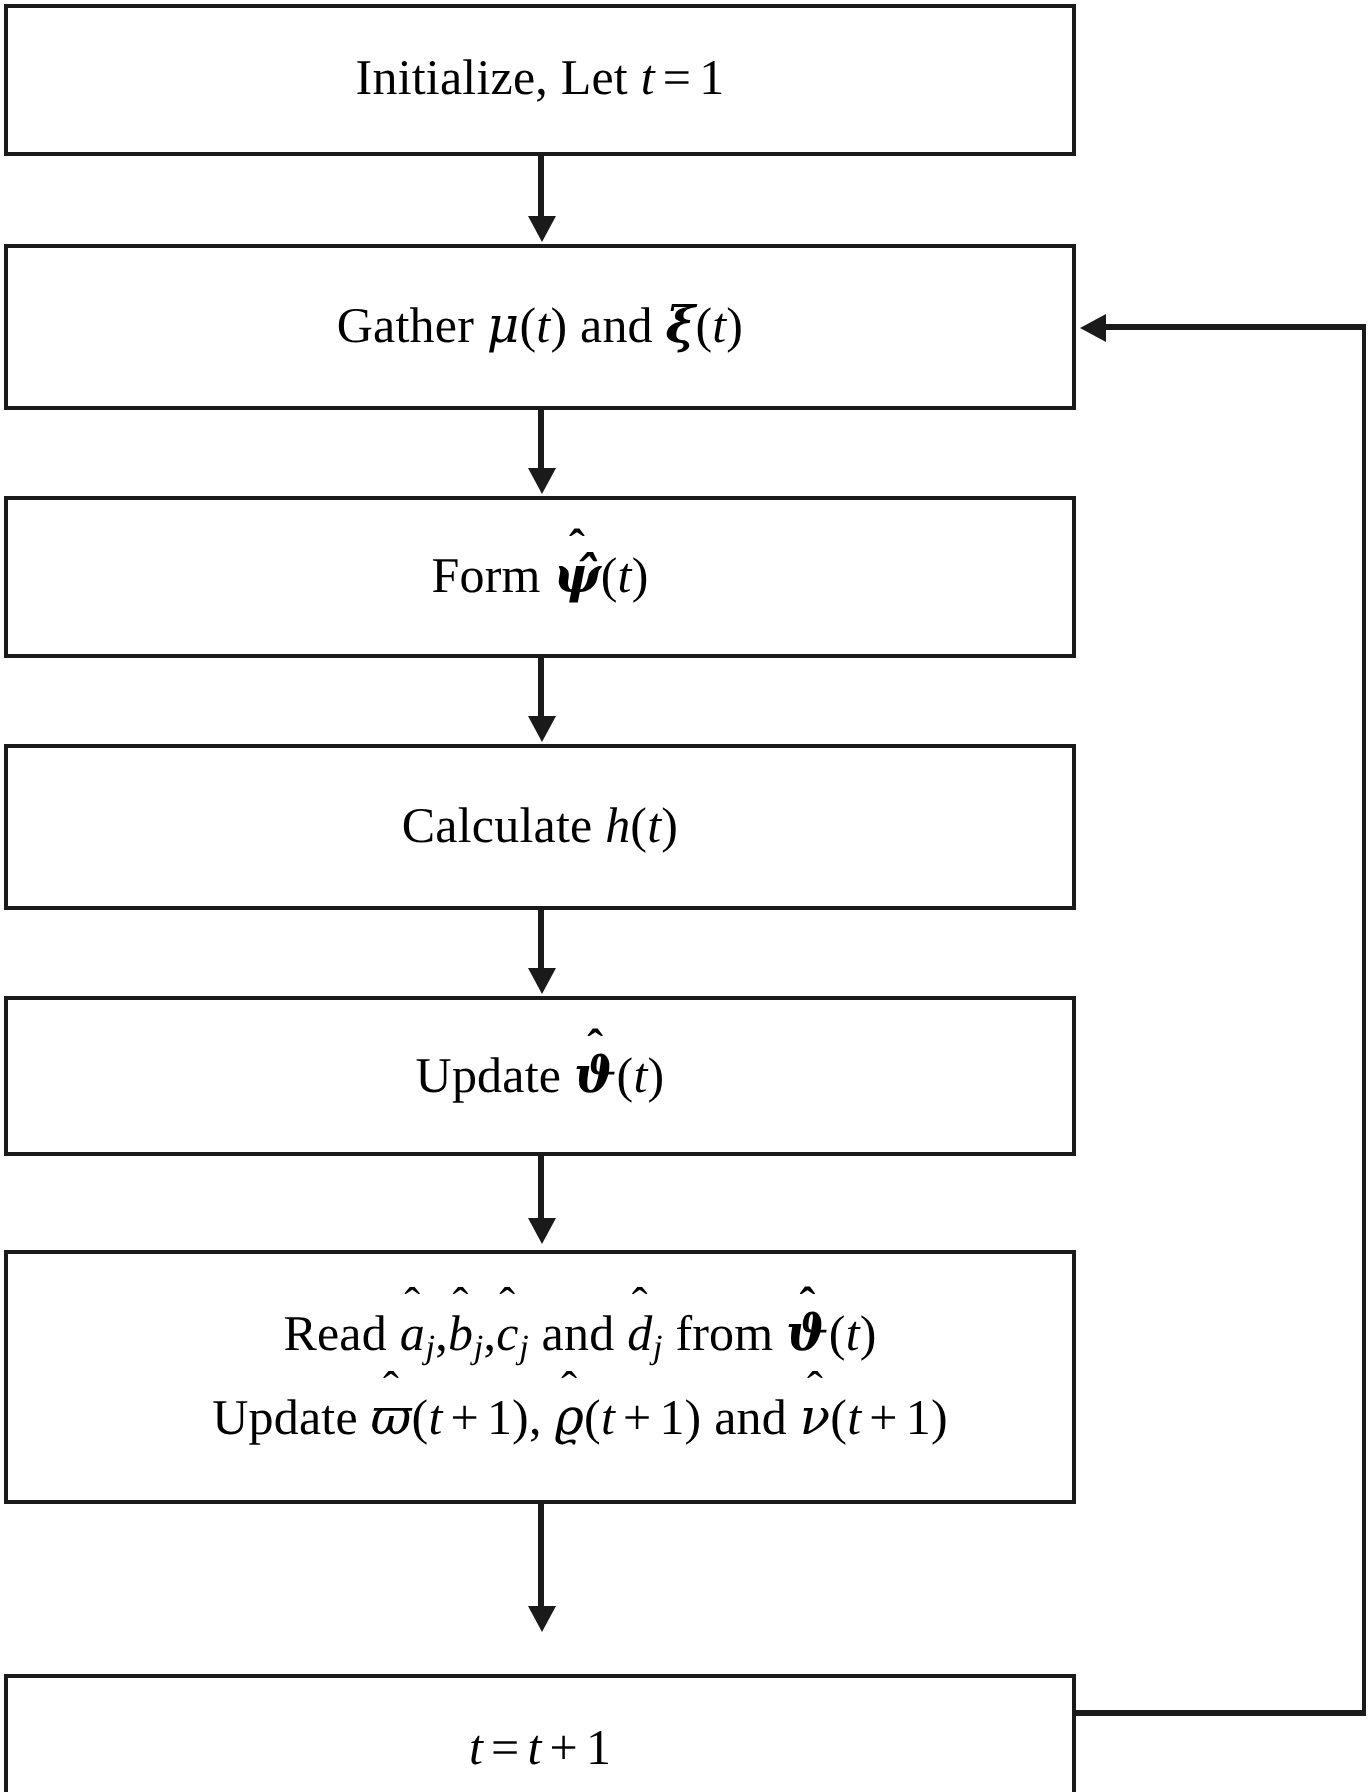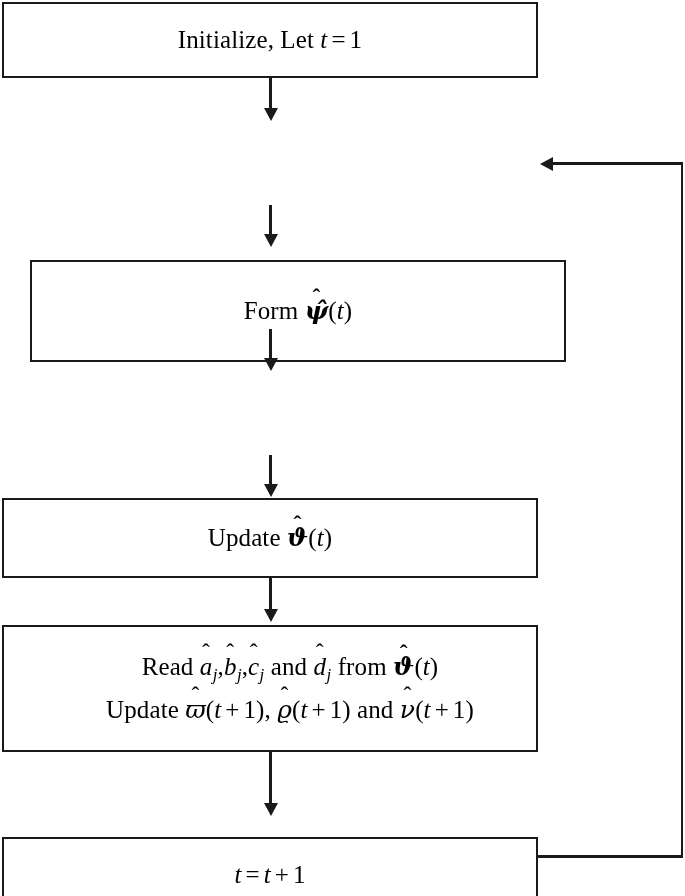--- a/index.html
+++ b/index.html
@@ -123,34 +123,48 @@
     <div class="node-text">
       <span>Initialize,</span>
       <span>Let</span>
       <span class="mi">t</span><span class="op">=</span><span>1</span>
     </div>
   </div>
 
   <div class="vline" style="left:269px; top:78px; height:32px;"></div>
   <div class="arrowhead-down" style="left:263.5px; top:108px;"></div>
 
+  <div class="node" style="top:122px; height:83px;">
+    <div class="node-text">
+      <span>Gather</span>
+      <span class="mgr">μ</span>(<span class="mi">t</span>)
+      <span>and</span>
+      <span class="mbf">ξ</span>(<span class="mi">t</span>)
+    </div>
+  </div>
 
   <div class="vline" style="left:269px; top:205px; height:31px;"></div>
   <div class="arrowhead-down" style="left:263.5px; top:234px;"></div>
 
-  <div class="node" style="top:260px; height:102px;margin-left:28px;">
+  <div class="node" style="top:248px; height:81px;">
     <div class="node-text">
       <span>Form</span>
       <span class="hatwrap bold"><span class="hatmark">ˆ</span><span class="mbf" style="font-variant-emoji:text;">ψ̂</span></span>(<span class="mi">t</span>)
     </div>
   </div>
 
   <div class="vline" style="left:269px; top:329px; height:31px;"></div>
   <div class="arrowhead-down" style="left:263.5px; top:358px;"></div>
 
+  <div class="node" style="top:372px; height:83px;">
+    <div class="node-text">
+      <span>Calculate</span>
+      <span class="mi">h</span>(<span class="mi">t</span>)
+    </div>
+  </div>
 
   <div class="vline" style="left:269px; top:455px; height:31px;"></div>
   <div class="arrowhead-down" style="left:263.5px; top:484px;"></div>
 
   <div class="node" style="top:498px; height:80px;">
     <div class="node-text">
       <span>Update</span>
       <span class="hatwrap bold"><span class="hatmark">ˆ</span><span class="mbf">ϑ</span></span>(<span class="mi">t</span>)
     </div>
   </div>

